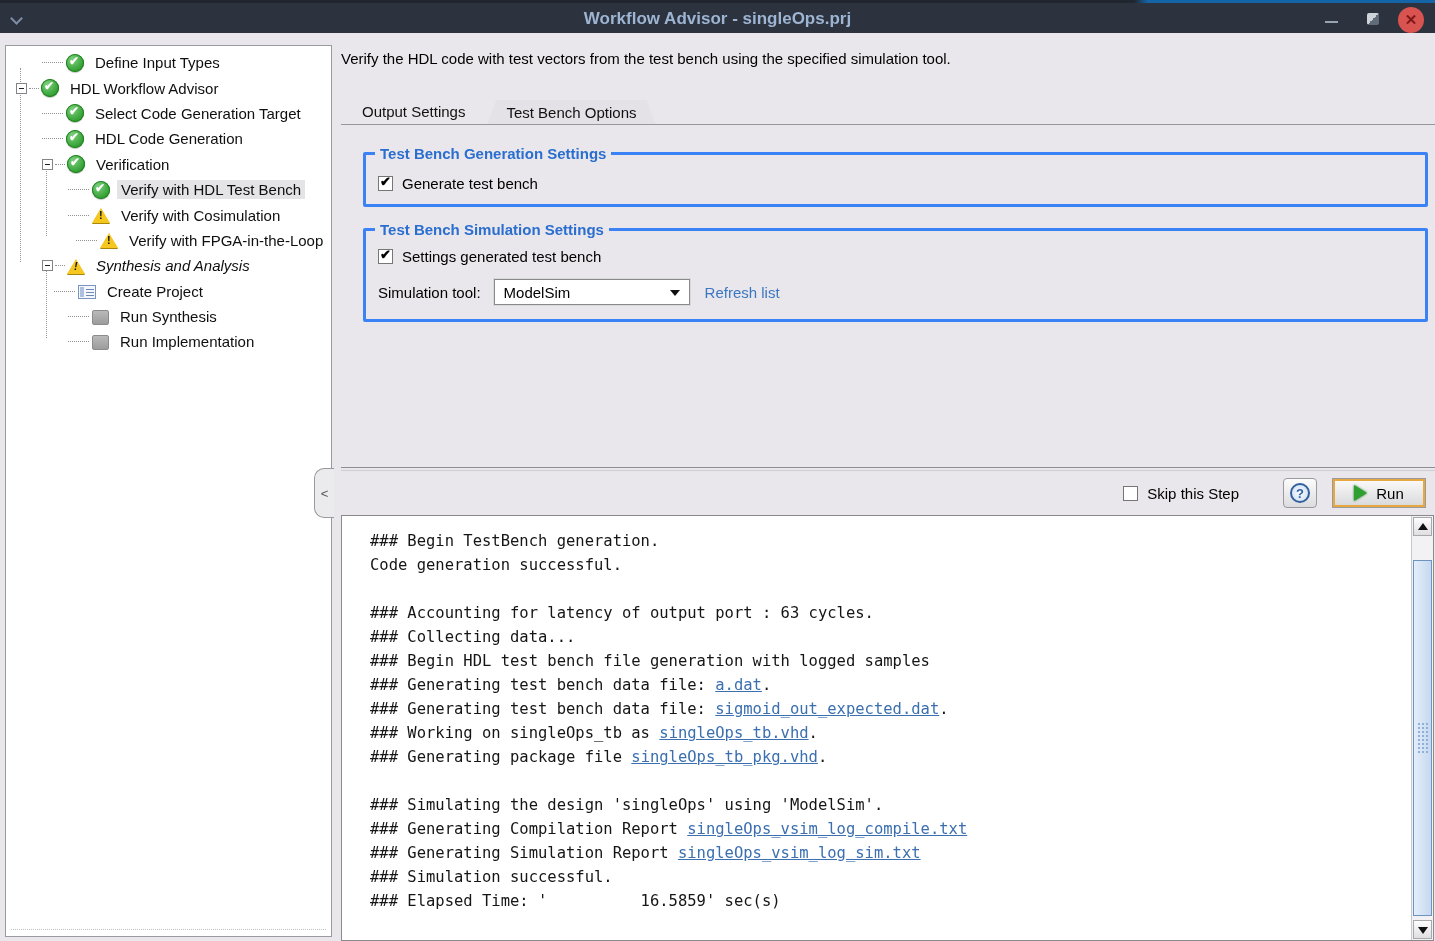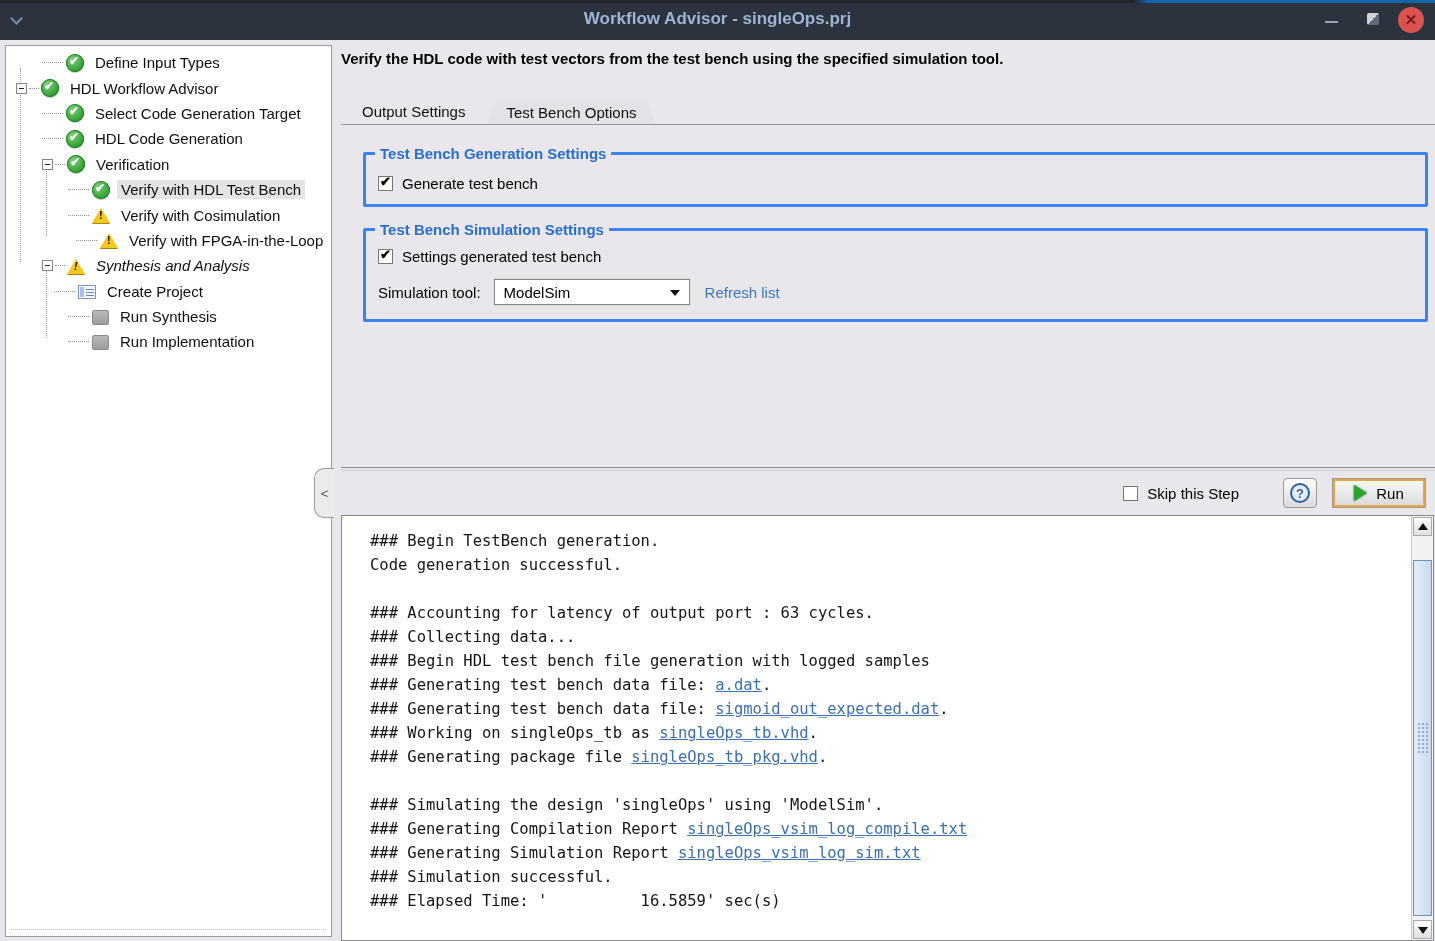--- a/index.html
+++ b/index.html
@@ -3,21 +3,21 @@
 <meta charset="utf-8">
 <style>
   * { box-sizing: border-box; }
   html,body { margin:0; padding:0; }
   body {
     width:1435px; height:941px; overflow:hidden; position:relative;
     background:#e9e7eb; font-family:"Liberation Sans", sans-serif;
   }
 
   
-  .titlebar { position:absolute; top:0; left:0; right:0; height:40px; background:#2c333e; }
+  .titlebar { position:absolute; top:0; left:0; right:0; height:33px; background:#2c333e; }
   .titlebar::before { content:""; position:absolute; top:0; left:0; right:0; height:3px;
     background:linear-gradient(90deg,#20252e 0%,#20252e 79%,#1464a8 80%,#1464a8 100%); }
   .titlebar-title { position:absolute; left:0; right:0; top:9px; text-align:center;
     color:#9db4d3; font-weight:bold; font-size:17px; }
   .chevron-down { position:absolute; left:12px; top:14px; width:9px; height:9px;
     border-right:2px solid #7f8fa6; border-bottom:2px solid #7f8fa6; transform:rotate(45deg); }
   .btn-min { position:absolute; right:97px; top:21px; width:13px; height:2px; background:#99a4b3; }
   .btn-restore { position:absolute; right:56px; top:13px; width:12px; height:12px; border-radius:2px;
     background:linear-gradient(135deg,#cfd4db 50%,#626b79 50%); }
   .btn-close { position:absolute; right:11px; top:7px; width:26px; height:26px; border-radius:50%;
@@ -54,21 +54,21 @@
   .ticon.project::before { content:""; position:absolute; left:1px; top:1px; bottom:1px; width:4px; background:#aebfdf; }
   .ticon.project::after { content:""; position:absolute; left:7px; right:1px; top:3px; height:8px;
     background:repeating-linear-gradient(#6f87b5 0 1px, transparent 1px 3px); }
   .ticon.pending { width:17px; height:15px; margin-top:1px; border-radius:2px;
     background:linear-gradient(#b9b9b9,#9c9c9c); border:1px solid #8b8b8b; }
   .tlabel { padding:1px 4px; }
   .tree-row.selected .tlabel { background:#e4e3e6; }
 
   
   .main { position:absolute; left:338px; top:42px; right:0; bottom:0; }
-  .instruction { position:absolute; top:8px; left:3px; font-weight:bold; font-size:15px; color:#000; }
+  .instruction { position:absolute; top:8px; left:3px; font-weight:normal; font-size:15px; color:#000; }
 
   .tabs { position:absolute; top:56px; left:5px; display:flex; z-index:3; }
   .tab { height:26px; margin-right:3px; padding:0 19px; display:flex; align-items:center;
     font-size:15px; color:#111; background:#e9e7eb;
     clip-path:polygon(9px 0, calc(100% - 9px) 0, 100% 100%, 0 100%);
     filter:drop-shadow(0 0 1px #8d8d91); }
   .tab:not(.active) { background:#e4e2e6; height:24px; margin-top:2px; }
   .tab.active { z-index:4; }
 
   .pane { position:absolute; left:3px; right:0; top:82px; height:343px;

